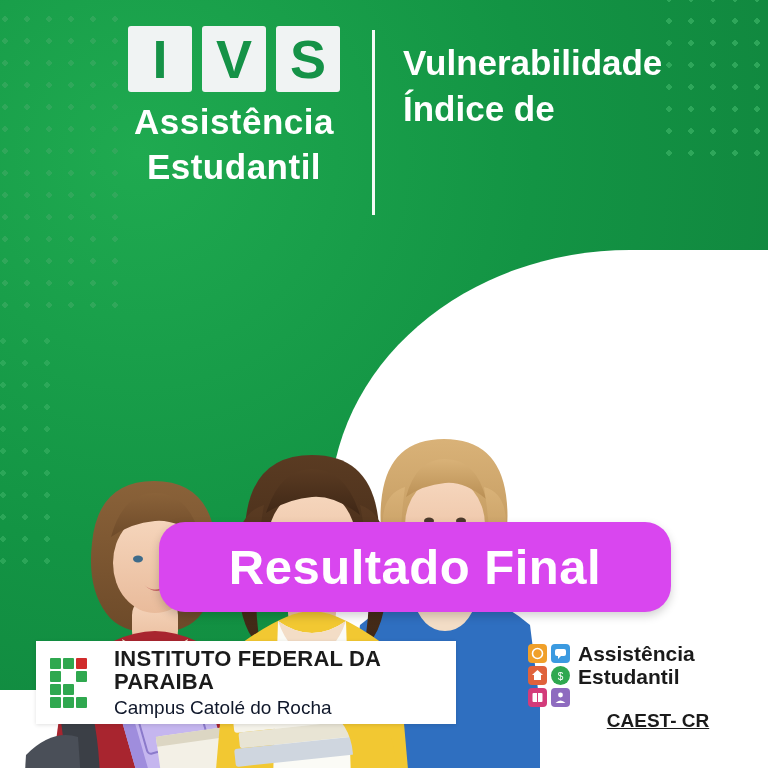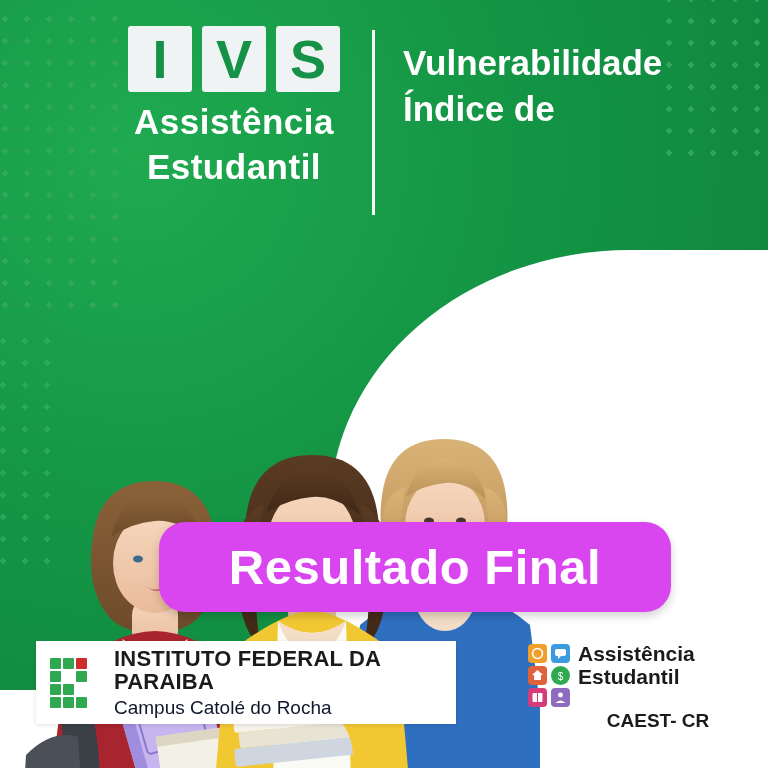--- a/index.html
+++ b/index.html
@@ -208,20 +208,21 @@
     font-size: 21px; font-weight: bold; color: #1b1b1b;
   }
   .caest-words .w2 {
     font-size: 21px; font-weight: bold; color: #1b1b1b;
   }
   .caest-cr {
     font-size: 19px; font-weight: bold; color: #1b1b1b;
     text-align: center;
     margin-top: 3px;
     padding-left: 40px;
+    text-decoration: underline;
   }
 </style>
 </head>
 <body>
 
 <div class="bg">
   <div class="bg-gradient"></div>
   <div class="dots-tl"></div>
   <div class="dots-tr"></div>
   <div class="dots-bl"></div>

